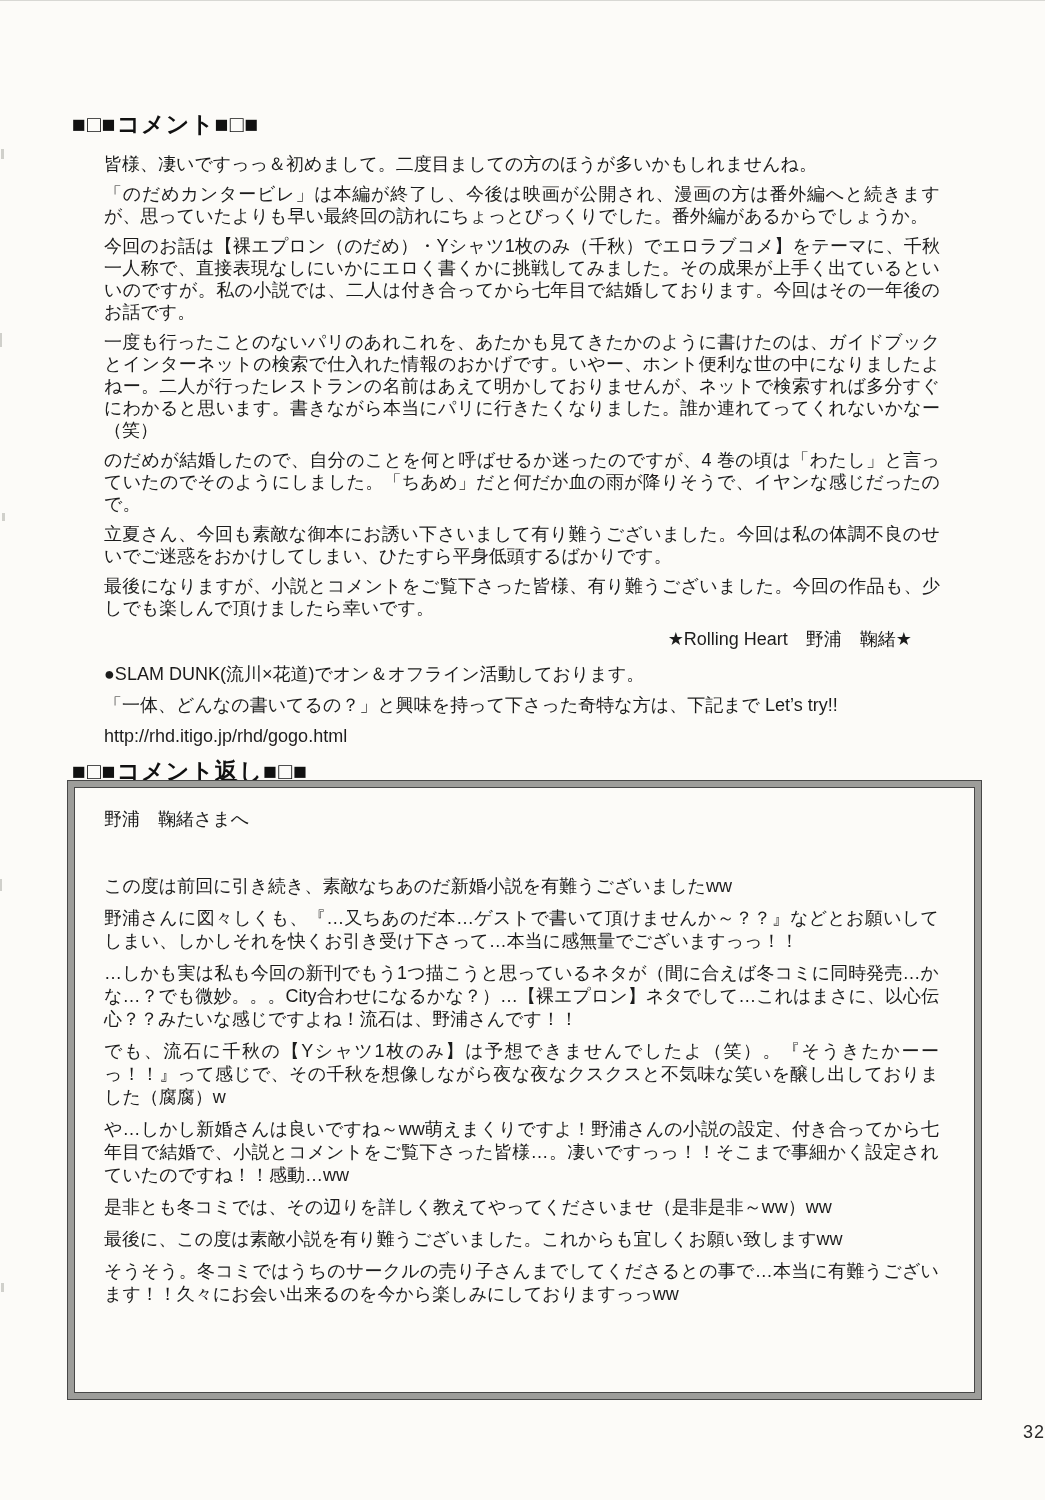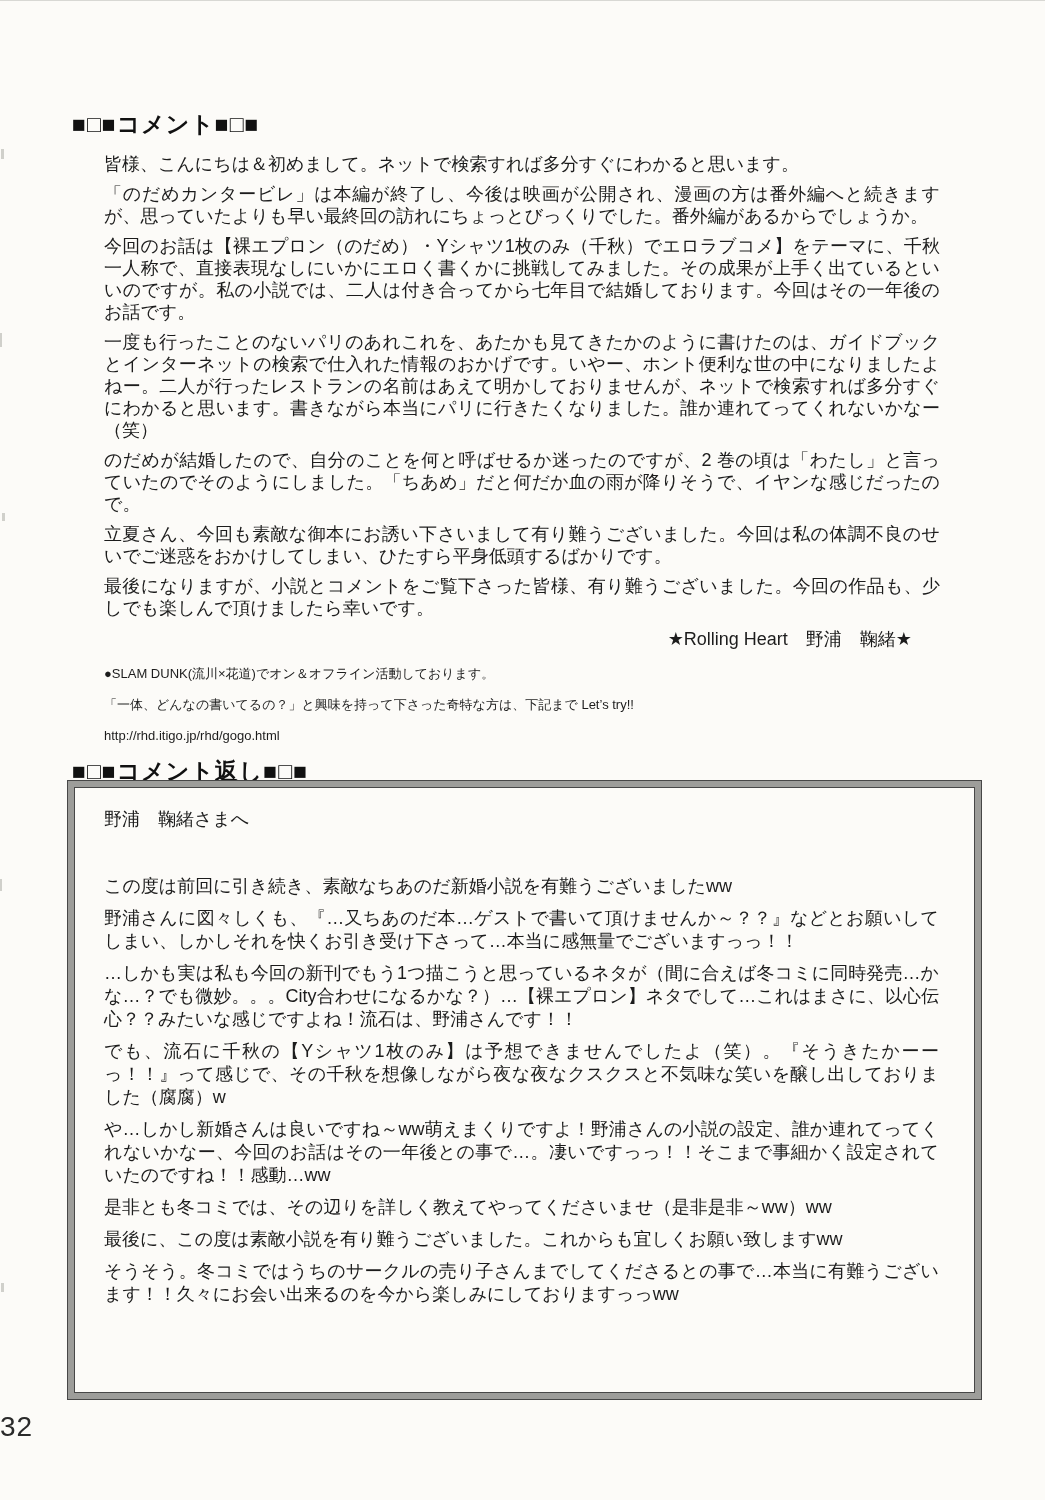--- a/index.html
+++ b/index.html
@@ -42,21 +42,21 @@
     text-align:justify;
     text-justify:inter-ideograph;
   }
   .sig-comment {
     font-size:18px;
     text-align:right;
     padding-right:28px;
     margin:6px 0 12px 0;
   }
   .notes p {
-    font-size:13px;
+    font-size:18px;
     line-height:22px;
     margin:0 0 9px 0;
   }
   .hdr2 { margin-top:4px; margin-bottom:0; }
 
   .reply-box {
     position:absolute;
     left:68px; top:780px;
     width:913px; height:618px;
     box-sizing:border-box;
@@ -73,47 +73,47 @@
   .reply-box p.rp {
     font-size:18px;
     line-height:23px;
     margin:0 0 9px 0;
     text-align:justify;
     text-justify:inter-ideograph;
   }
   .page-number {
     position:absolute;
     left:0; right:0; bottom:58px;
-    text-align:left;
-    font-size:28px;
+    text-align:right;
+    font-size:18px;
     letter-spacing:1px;
     color:#2a2a2a;
   }
 </style>
 </head>
 <body>
 
 <div class="page">
 
   <div class="artifact a1"></div>
   <div class="artifact a2"></div>
   <div class="artifact a3"></div>
   <div class="artifact a4"></div>
   <div class="artifact a5"></div>
 
   <div class="content">
 
     <div class="hdr">■□■コメント■□■</div>
 
     <div class="body-text">
-      <p>皆様、こんにちは＆初めまして。ネットで検索すれば多分すぐにわかると思います。</p>
+      <p>皆様、凄いですっっ＆初めまして。二度目ましての方のほうが多いかもしれませんね。</p>
       <p>「のだめカンタービレ」は本編が終了し、今後は映画が公開され、漫画の方は番外編へと続きますが、思っていたよりも早い最終回の訪れにちょっとびっくりでした。番外編があるからでしょうか。</p>
       <p>今回のお話は【裸エプロン（のだめ）・Yシャツ1枚のみ（千秋）でエロラブコメ】をテーマに、千秋一人称で、直接表現なしにいかにエロく書くかに挑戦してみました。その成果が上手く出ているといいのですが。私の小説では、二人は付き合ってから七年目で結婚しております。今回はその一年後のお話です。</p>
       <p>一度も行ったことのないパリのあれこれを、あたかも見てきたかのように書けたのは、ガイドブックとインターネットの検索で仕入れた情報のおかげです。いやー、ホント便利な世の中になりましたよねー。二人が行ったレストランの名前はあえて明かしておりませんが、ネットで検索すれば多分すぐにわかると思います。書きながら本当にパリに行きたくなりました。誰か連れてってくれないかなー（笑）</p>
-      <p>のだめが結婚したので、自分のことを何と呼ばせるか迷ったのですが、2 巻の頃は「わたし」と言っていたのでそのようにしました。「ちあめ」だと何だか血の雨が降りそうで、イヤンな感じだったので。</p>
+      <p>のだめが結婚したので、自分のことを何と呼ばせるか迷ったのですが、4 巻の頃は「わたし」と言っていたのでそのようにしました。「ちあめ」だと何だか血の雨が降りそうで、イヤンな感じだったので。</p>
       <p>立夏さん、今回も素敵な御本にお誘い下さいまして有り難うございました。今回は私の体調不良のせいでご迷惑をおかけしてしまい、ひたすら平身低頭するばかりです。</p>
       <p>最後になりますが、小説とコメントをご覧下さった皆様、有り難うございました。今回の作品も、少しでも楽しんで頂けましたら幸いです。</p>
     </div>
 
     <div class="sig-comment">★Rolling Heart　野浦　鞠緒★</div>
 
     <div class="notes">
       <p>●SLAM DUNK(流川×花道)でオン＆オフライン活動しております。</p>
       <p>「一体、どんなの書いてるの？」と興味を持って下さった奇特な方は、下記まで Let’s try!!</p>
       <p>http://rhd.itigo.jp/rhd/gogo.html</p>
@@ -121,21 +121,21 @@
 
     <div class="hdr hdr2">■□■コメント返し■□■</div>
   </div>
 
   <div class="reply-box">
     <div class="salutation">野浦　鞠緒さまへ</div>
     <p class="rp">この度は前回に引き続き、素敵なちあのだ新婚小説を有難うございましたww</p>
     <p class="rp">野浦さんに図々しくも、『…又ちあのだ本…ゲストで書いて頂けませんか～？？』などとお願いしてしまい、しかしそれを快くお引き受け下さって…本当に感無量でございますっっ！！</p>
     <p class="rp">…しかも実は私も今回の新刊でもう1つ描こうと思っているネタが（間に合えば冬コミに同時発売…かな…？でも微妙。。。City合わせになるかな？）…【裸エプロン】ネタでして…これはまさに、以心伝心？？みたいな感じですよね！流石は、野浦さんです！！</p>
     <p class="rp">でも、流石に千秋の【Yシャツ1枚のみ】は予想できませんでしたよ（笑）。『そうきたかーーっ！！』って感じで、その千秋を想像しながら夜な夜なクスクスと不気味な笑いを醸し出しておりました（腐腐）w</p>
-    <p class="rp">や…しかし新婚さんは良いですね～ww萌えまくりですよ！野浦さんの小説の設定、誰か連れてってくれないかなー、今回のお話はその一年後との事で…。凄いですっっ！！そこまで事細かく設定されていたのですね！！感動…ww</p>
+    <p class="rp">や…しかし新婚さんは良いですね～ww萌えまくりですよ！野浦さんの小説の設定、付き合ってから七年目で結婚で、小説とコメントをご覧下さった皆様…。凄いですっっ！！そこまで事細かく設定されていたのですね！！感動…ww</p>
     <p class="rp">是非とも冬コミでは、その辺りを詳しく教えてやってくださいませ（是非是非～ww）ww</p>
     <p class="rp">最後に、この度は素敵小説を有り難うございました。これからも宜しくお願い致しますww</p>
     <p class="rp">そうそう。冬コミではうちのサークルの売り子さんまでしてくださるとの事で…本当に有難うございます！！久々にお会い出来るのを今から楽しみにしておりますっっww</p>
 
   </div>
 
   <div class="page-number">32</div>
 
 </div>
 

